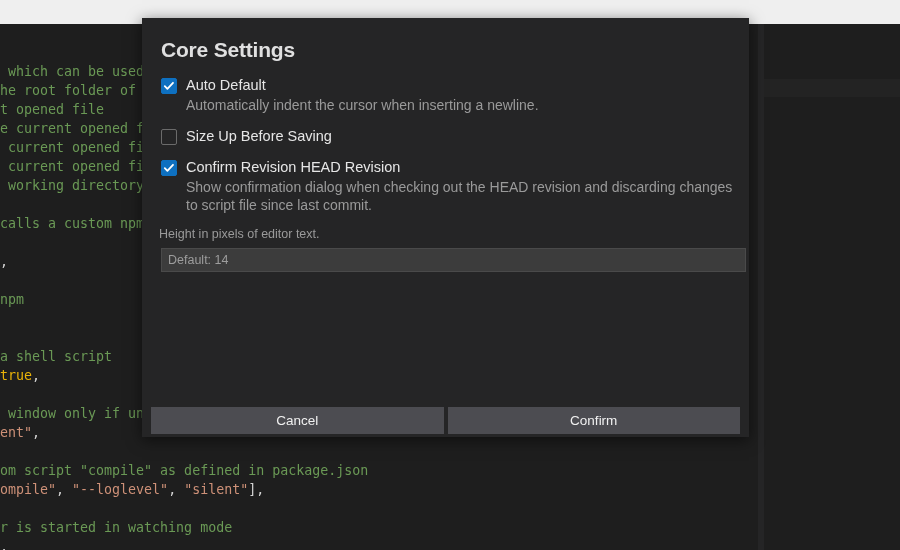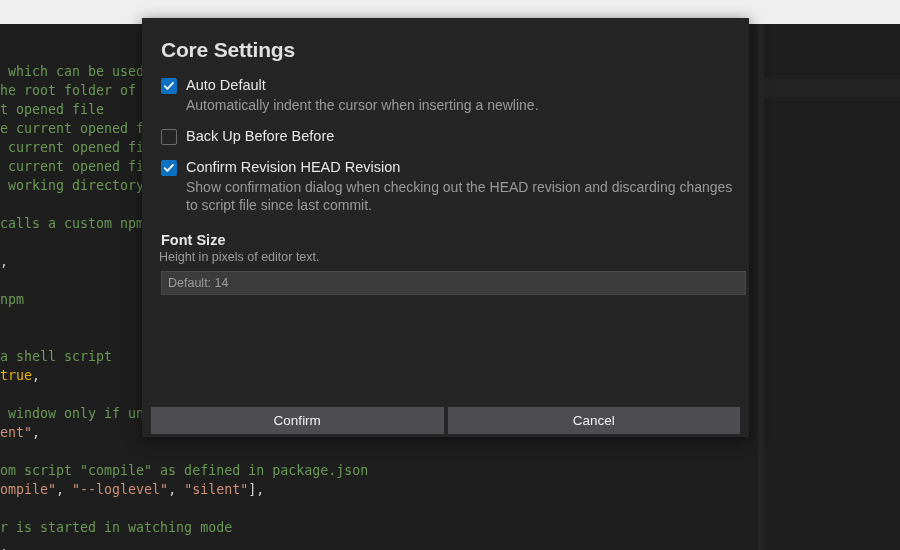--- a/index.html
+++ b/index.html
@@ -260,42 +260,41 @@
                   <path d="M1.8 6.2 L4.4 8.8 L10 2.8" fill="none" stroke="#ffffff" stroke-width="1.8" stroke-linecap="round" stroke-linejoin="round"></path>
                 </svg>
               </div>
               <div class="setting-label">Auto Default</div>
             </div>
             <div class="setting-desc">Automatically indent the cursor when inserting a newline.</div>
           </div>
           <div class="setting-row">
             <div class="setting-head">
               <div class="checkbox off"></div>
-              <div class="setting-label">Back Up Before Before</div>
+              <div class="setting-label">Size Up Before Saving</div>
             </div>
           </div>
           <div class="setting-row">
             <div class="setting-head">
               <div class="checkbox on">
                 <svg width="12" height="12" viewBox="0 0 12 12">
                   <path d="M1.8 6.2 L4.4 8.8 L10 2.8" fill="none" stroke="#ffffff" stroke-width="1.8" stroke-linecap="round" stroke-linejoin="round"></path>
                 </svg>
               </div>
               <div class="setting-label">Confirm Revision HEAD Revision</div>
             </div>
             <div class="setting-desc">Show confirmation dialog when checking out the HEAD revision and discarding changes to script file since last commit.</div>
           </div>
         </div>
 
-      <div class="section-label">Font Size</div>
       <div class="section-desc">Height in pixels of editor text.</div>
       <input class="text-input" type="text" placeholder="Default: 14" style="">
 
     </div>
 
     <div class="dialog-buttons">
+      <button class="dlg-btn">Cancel</button>
       <button class="dlg-btn">Confirm</button>
-      <button class="dlg-btn">Cancel</button>
     </div>
 
   </div>
 
 </div>
 
 </body></html>

